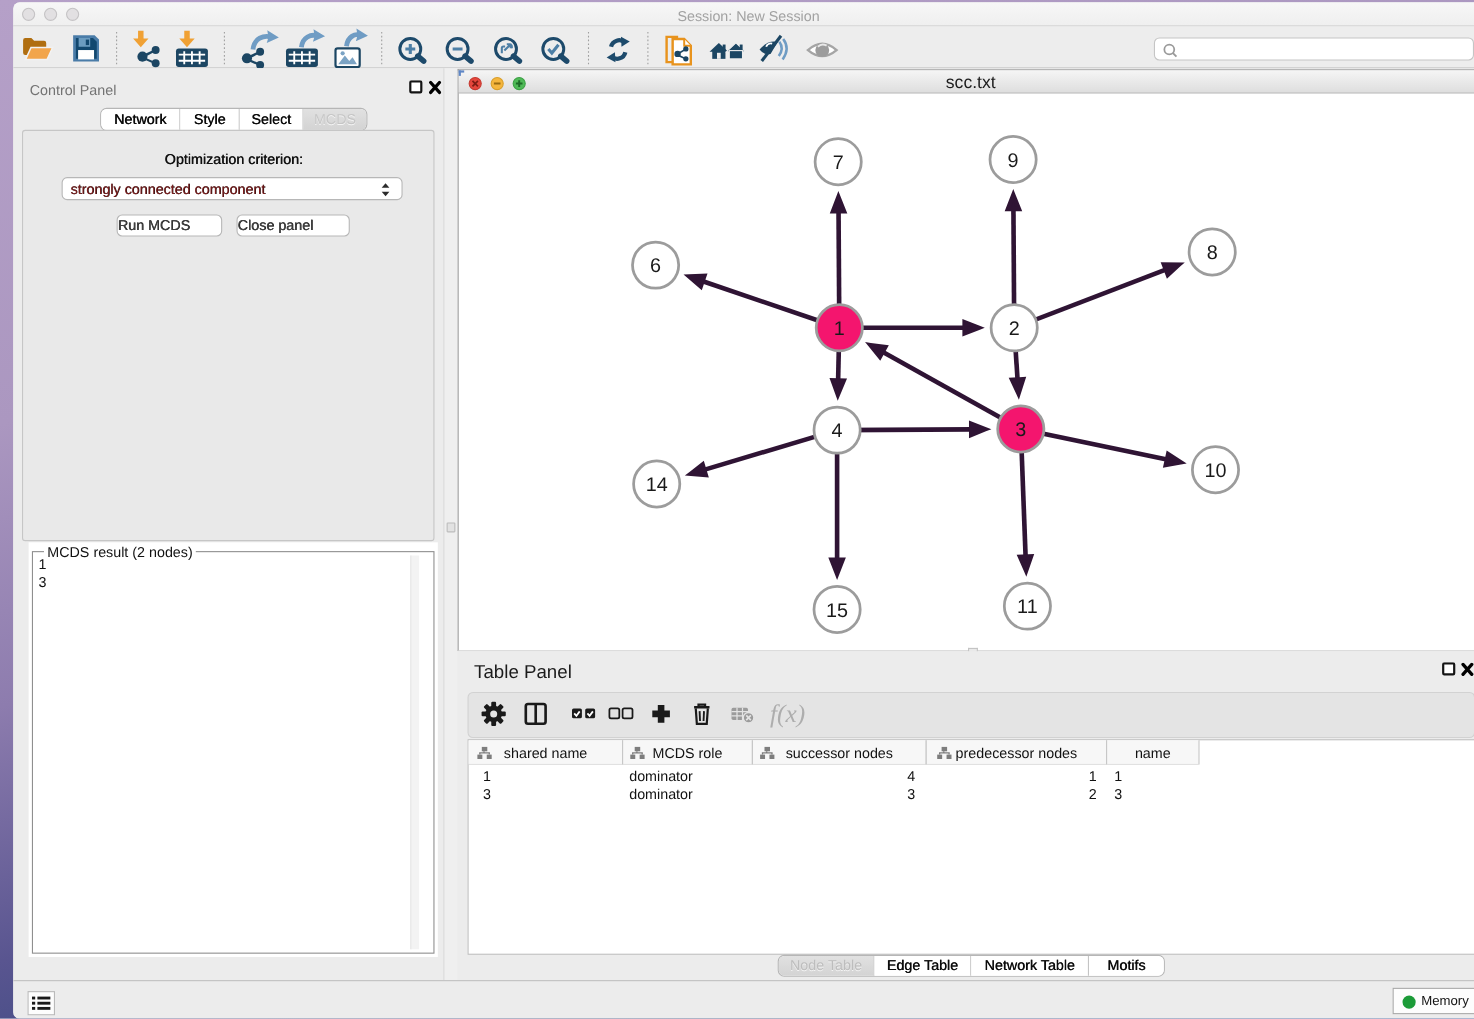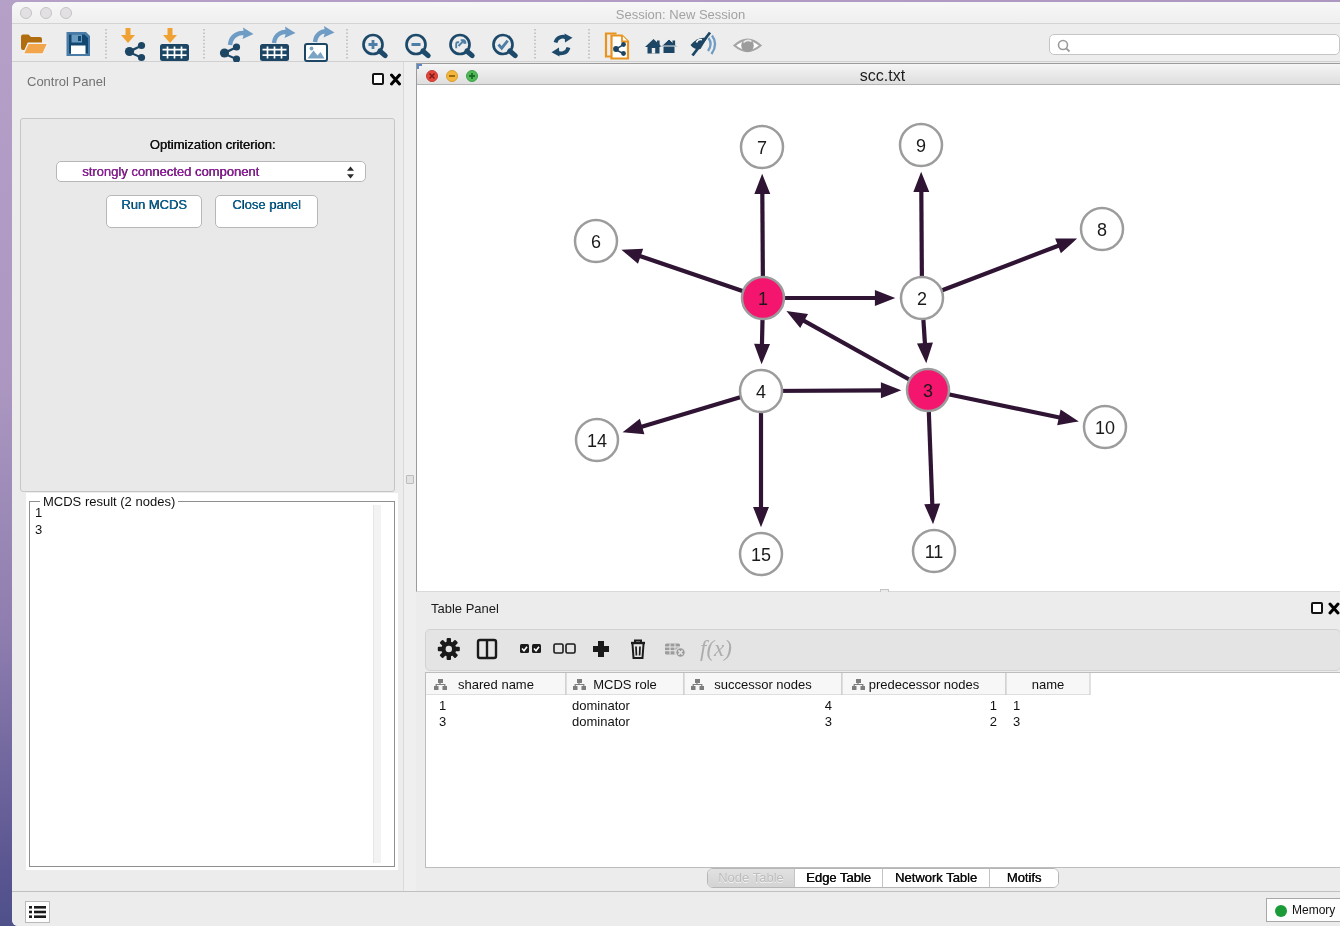--- a/index.html
+++ b/index.html
@@ -15,35 +15,35 @@
 #toolbar { position:absolute; left:0; top:22px; width:100%; height:38px; background:#ededed; border-bottom:1px solid #d0d0d0; }
 #searchbox { position:absolute; left:1037px; top:10px; width:291px; height:21px; background:#fff; border:1px solid #c5c5c5; border-radius:5px; }
 
 #cpanel { position:absolute; left:0; top:60px; width:391px; height:829px; background:#ececec; }
 #cpanel .hdr { position:absolute; left:15px; top:12px; font-size:13px; color:#737373; }
 .tabs { position:absolute; top:36px; left:79px; height:21px; display:flex; border:1px solid #b6b6b6; border-radius:6px; overflow:hidden; background:#fff; }
 .tab { height:21px; border-right:1px solid #c4c4c4; background:#fff; font-size:13px; color:#0c0c0c; text-shadow:0.4px 0 0 #0c0c0c; text-align:center; line-height:19px; padding:0 12px; }
 .tab.sel { background:linear-gradient(#e1e1e1,#d2d2d2); color:#c6c6c6; text-shadow:0 1px 0 #f4f4f4; border-right:none; }
 #tabpane { position:absolute; left:8px; top:56px; width:375px; height:374px; background:#e9e9e9; border:1px solid #c6c6c6; border-radius:3px; }
 #optlabel { position:absolute; top:75px; left:5px; width:100%; text-align:center; font-size:13px; color:#111; text-shadow:0.4px 0 0 #111; }
-#combo { position:absolute; left:44px; top:99px; width:310px; height:21px; background:#fff; border:1px solid #b7b7b7; border-radius:5px; font-size:13px; color:#a21caf; text-shadow:0.4px 0 0 #111; line-height:19px; padding-left:25px; }
-.btn { position:absolute; height:33px; background:#fff; border:1px solid #b7b7b7; border-radius:5px; font-size:13px; color:#0369a1; text-shadow:0.4px 0 0 #111; text-align:center; line-height:18px; }
+#combo { position:absolute; left:44px; top:99px; width:310px; height:21px; background:#fff; border:1px solid #b7b7b7; border-radius:5px; font-size:13px; color:#7f1d1d; text-shadow:0.4px 0 0 #111; line-height:19px; padding-left:7px; }
+.btn { position:absolute; height:20px; background:#fff; border:1px solid #b7b7b7; border-radius:5px; font-size:13px; color:#404040; text-shadow:0.4px 0 0 #111; text-align:left; line-height:18px; }
 #resultbox { position:absolute; left:14px; top:431px; width:372px; height:377px; background:#fff; }
 #fieldset { position:absolute; left:3px; top:8px; right:3px; bottom:3px; border:1px solid #8f8f8f; }
 #legend { position:absolute; left:10px; top:-8px; background:#fff; padding:0 3px; font-size:13px; color:#111; }
 
 #vsplit { position:absolute; left:391px; top:60px; width:13px; height:829px; background:#efefef; border-left:1px solid #dadada; }
 
 #frame { position:absolute; left:404px; top:61px; width:933px; height:529px; background:#fff; border:1px solid #9b9b9b; border-bottom:1px solid #d9d9d9; }
 #ftitle { position:absolute; left:0; top:0; width:100%; height:21px; background:linear-gradient(#f5f5f5,#dedede); border-bottom:1px solid #b3b3b3; }
 #ftitle .txt { position:absolute; width:100%; text-align:center; top:3px; font-size:16px; font-weight:normal; color:#1c1c1c; }
 .mac { position:absolute; top:6px; width:12px; height:12px; border-radius:50%; }
 
 #tpanel { position:absolute; left:404px; top:590px; width:933px; height:299px; background:#ececec; }
-#tpanel .hdr { position:absolute; left:15px; top:9px; font-size:13px; color:#1b1b1b;text-align:right; }
+#tpanel .hdr { position:absolute; left:15px; top:9px; font-size:17px; color:#1b1b1b;text-align:right; }
 #ttoolbar { position:absolute; left:9px; top:37px; width:916px; height:42px; background:#e4e4e4; border:1px solid #d2d2d2; border-radius:5px; }
 #tblwrap { position:absolute; left:9px; top:80px; width:916px; height:196px; background:#fff; border:1px solid #bdbdbd; }
 .trow { position:absolute; font-size:13px; color:#111; height:16px; line-height:16px; }
 .btabs { position:absolute; top:276px; left:291px; display:flex; height:20px; border:1px solid #b6b6b6; border-radius:6px; overflow:hidden; background:#fff; }
 .btab { height:20px; background:#fff; border-right:1px solid #c4c4c4; font-size:13px; color:#0c0c0c; text-shadow:0.4px 0 0 #0c0c0c; line-height:18px; text-align:center; }
 .btab:last-child { border-right:none; }
 .btab.dis { text-shadow:0.4px 0 0 #bdbdbd; color:#bdbdbd; background:linear-gradient(#e1e1e1,#d2d2d2); text-shadow:0 1px 0 #f4f4f4; }
 
 #statusbar { position:absolute; left:0; top:889px; width:100%; height:46px; background:#ececec; border-top:1px solid #c0c0c0; }
 #listbtn { position:absolute; left:13px; top:9px; width:25px; height:22px; background:#fdfdfd; border:1px solid #b9b9b9; }
@@ -208,20 +208,26 @@
         <line x1="10.3" y1="10.3" x2="13.5" y2="13.5" stroke="#9a9a9a" stroke-width="1.8"></line>
       </svg>
     </div>
   </div>
   <div id="cpanel">
     <div class="hdr">Control Panel</div>
     <svg width="34" height="14" viewBox="0 0 34 14" style="position:absolute; left:358px; top:11px;">
       <rect x="3" y="1" width="10" height="10" rx="1" fill="#fff" stroke="#141414" stroke-width="2"></rect>
       <path d="M21.5,2 L29.5,11 M29.5,2 L21.5,11" stroke="#000" stroke-width="3" stroke-linecap="round"></path>
     </svg>
+    <div class="tabs">
+      <div class="tab" style="width:72px; padding:0;">Network</div>
+        <div class="tab" style="width:54px; padding:0;">Style</div>
+        <div class="tab" style="width:58px; padding:0;">Select</div>
+        <div class="tab sel" style="width:57px; padding:0;">MCDS</div>
+    </div>
     <div id="tabpane"></div>
     <div id="optlabel">Optimization criterion:</div>
     <div id="combo">strongly connected component
       <svg width="9" height="13" viewBox="0 0 9 13" style="position:absolute; right:10px; top:4px;">
         <path d="M4.5,0.5 L8,4.7 H1 z" fill="#2b2b2b"></path>
           <path d="M4.5,12.5 L1,8.3 H8 z" fill="#2b2b2b"></path>
       </svg>
     </div>
     <div class="btn" style="left:94px; top:133px; width:96px;">Run MCDS</div>
     <div class="btn" style="left:203px; top:133px; width:103px;">Close panel</div>

